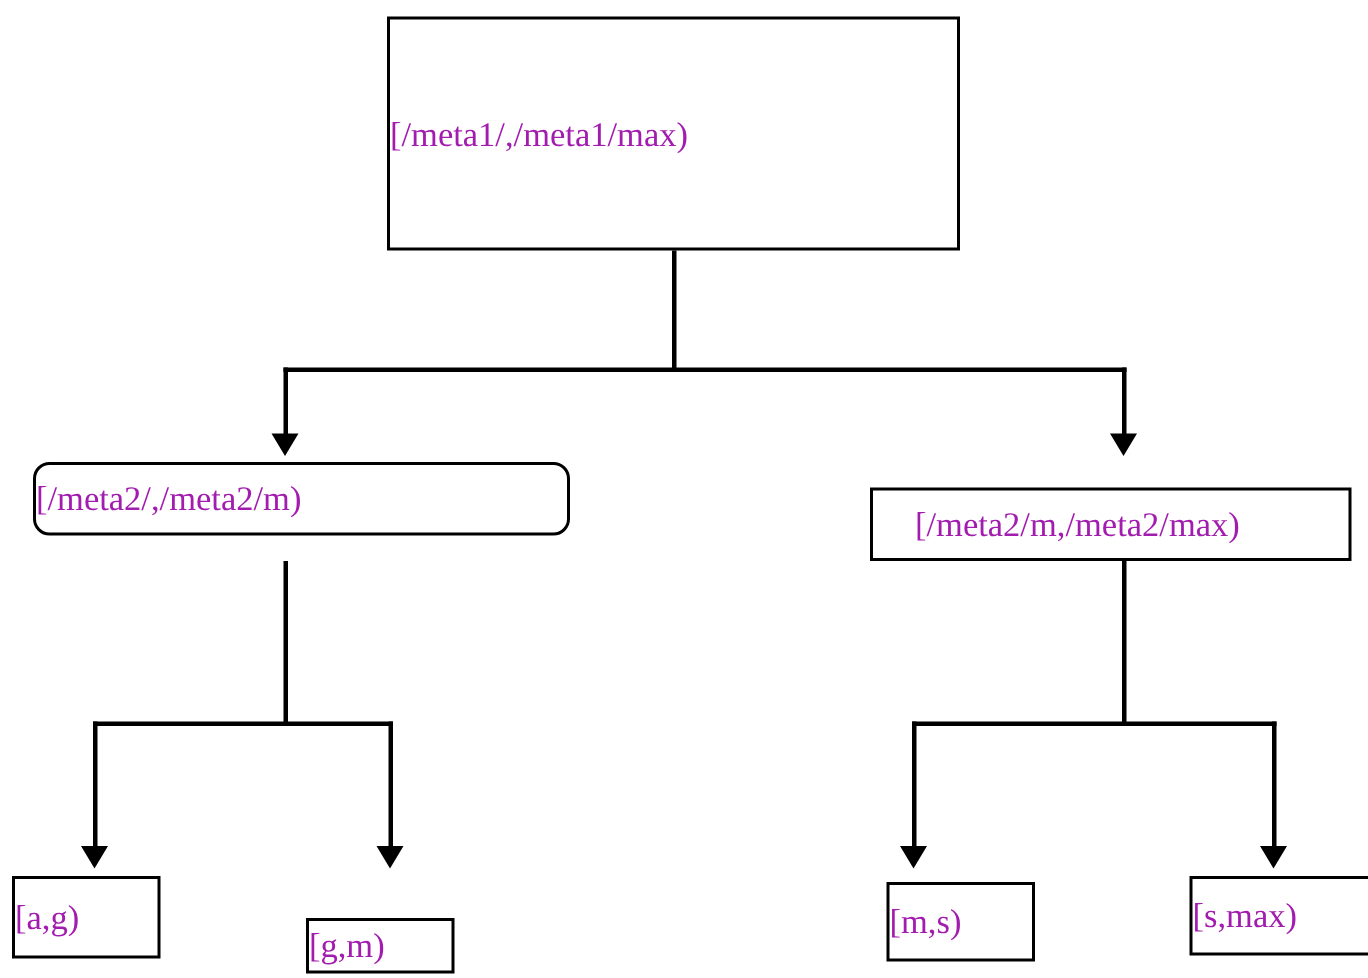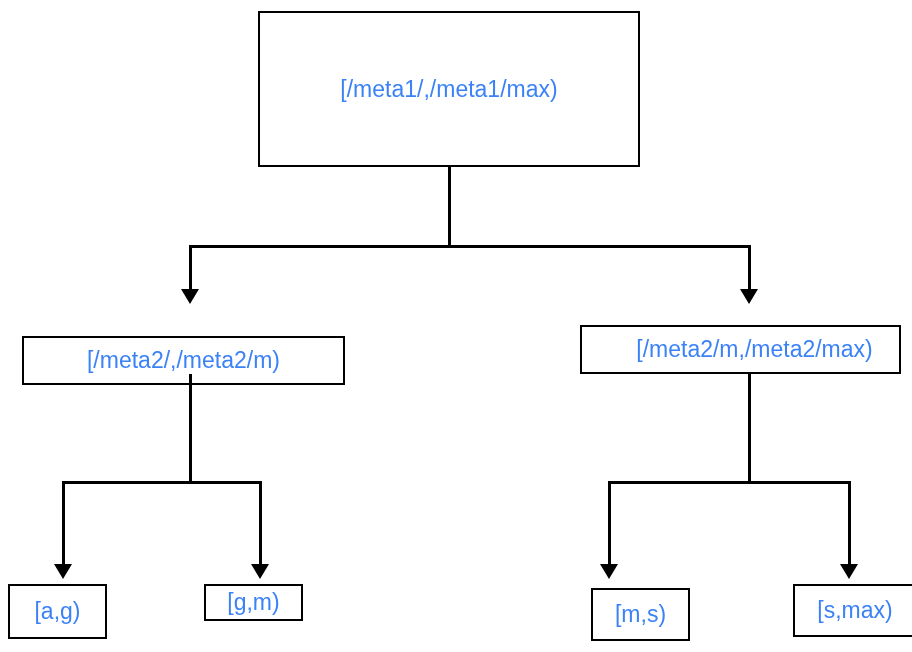--- a/index.html
+++ b/index.html
@@ -18,65 +18,65 @@
     background: #ffffff;
     overflow: hidden;
   }
   .node-box {
     position: absolute;
     box-sizing: border-box;
     border: 2px solid #000000;
     background: #ffffff;
     display: flex;
     align-items: center;
-    justify-content: center;
-    color: #3b82f6;
-    font-family: Liberation Sans, sans-serif;
+    color: #a21caf;
+    font-family: Liberation Serif, serif;
     font-size: 23px;
     line-height: 1;
     letter-spacing: 0px;
     white-space: nowrap;
   }
   .node-label {
     display: block;
   }
 
   
   #node-root {
     left: 258px;
     top: 11px;
     width: 382px;
     height: 156px;
   }
 
   
   #node-mid-left {
     left: 22px;
-    top: 336px;
-    width: 323px;
+    top: 308px;
+    width: 358px;
     height: 49px;
+    border-radius: 11px;
   }
   #node-mid-right {
     left: 580px;
     top: 325px;
     width: 321px;
     height: 49px;
     padding-left: 28px;
   }
 
   
   #node-leaf-ag {
     left: 8px;
     top: 584px;
     width: 99px;
     height: 55px;
   }
   #node-leaf-gm {
     left: 204px;
-    top: 584px;
+    top: 612px;
     width: 99px;
     height: 37px;
   }
   #node-leaf-ms {
     left: 553px;
     top: 588px;
     width: 99px;
     height: 53px;
     margin-left: 38px;
   }

